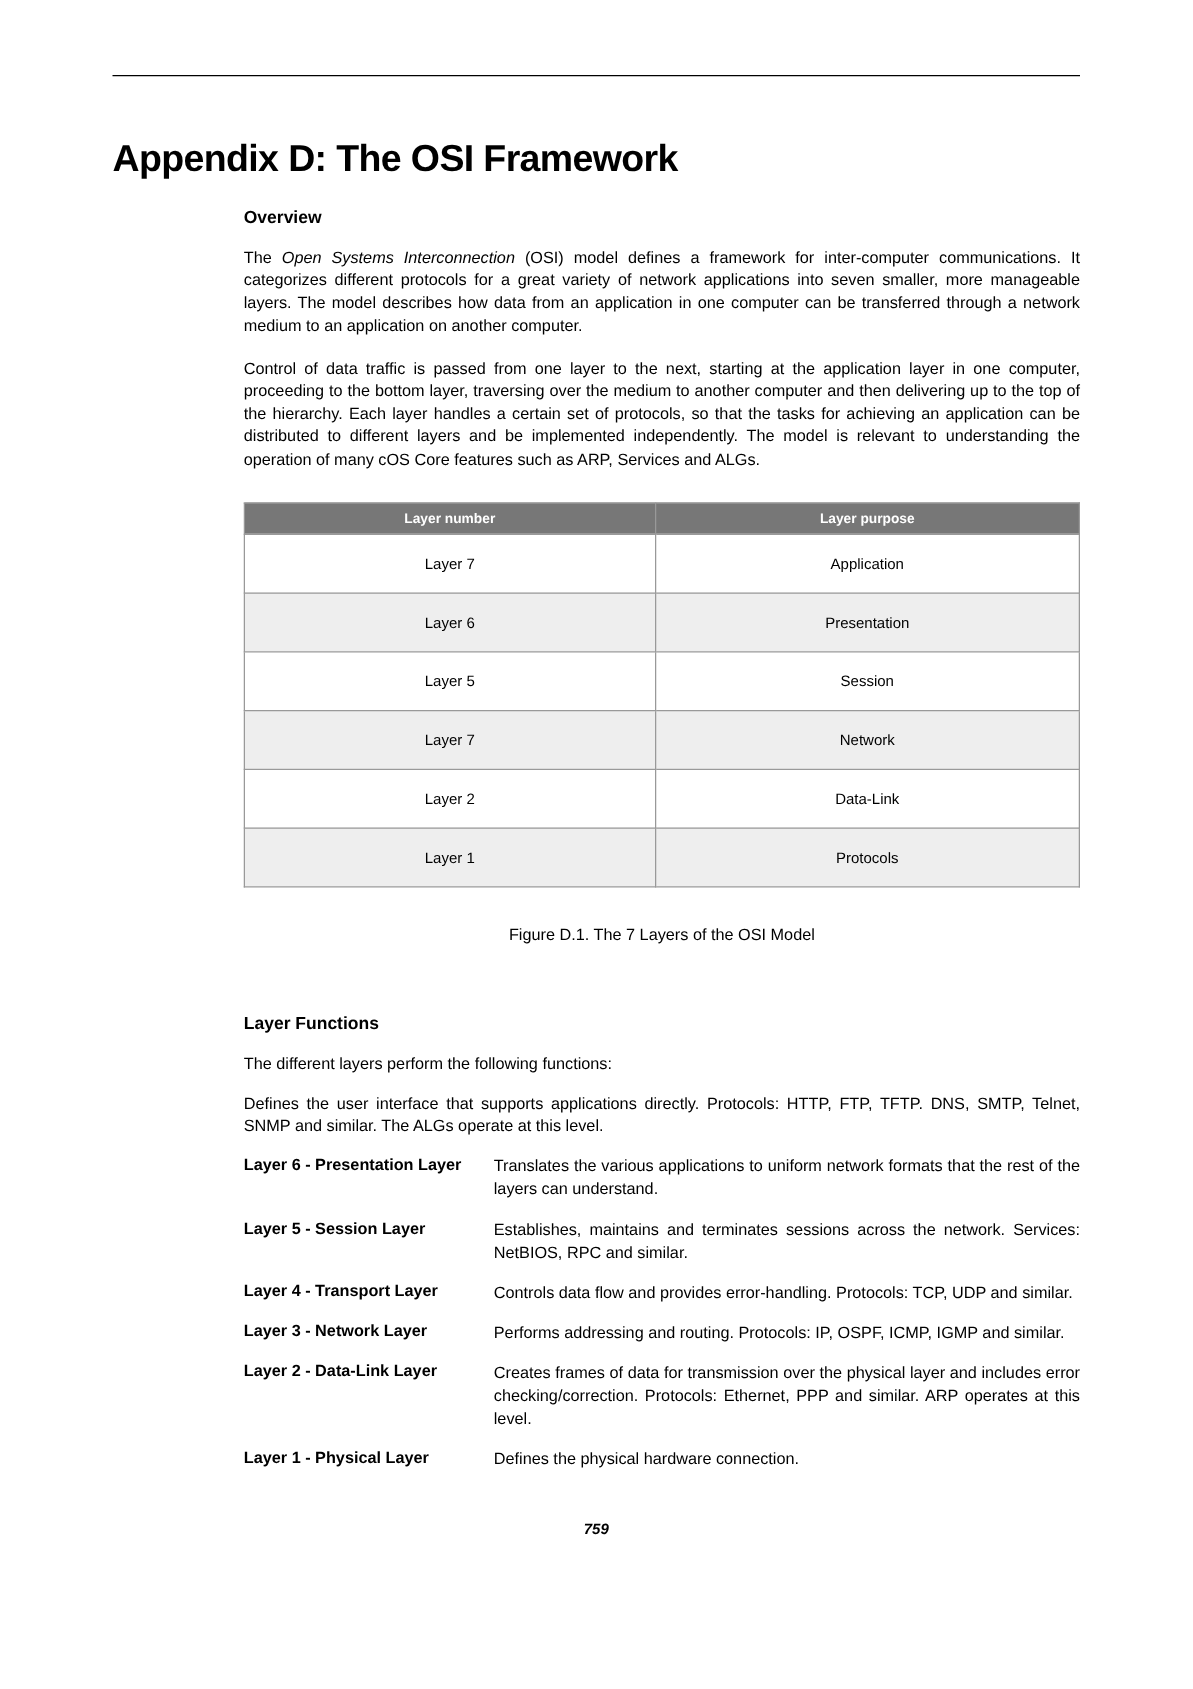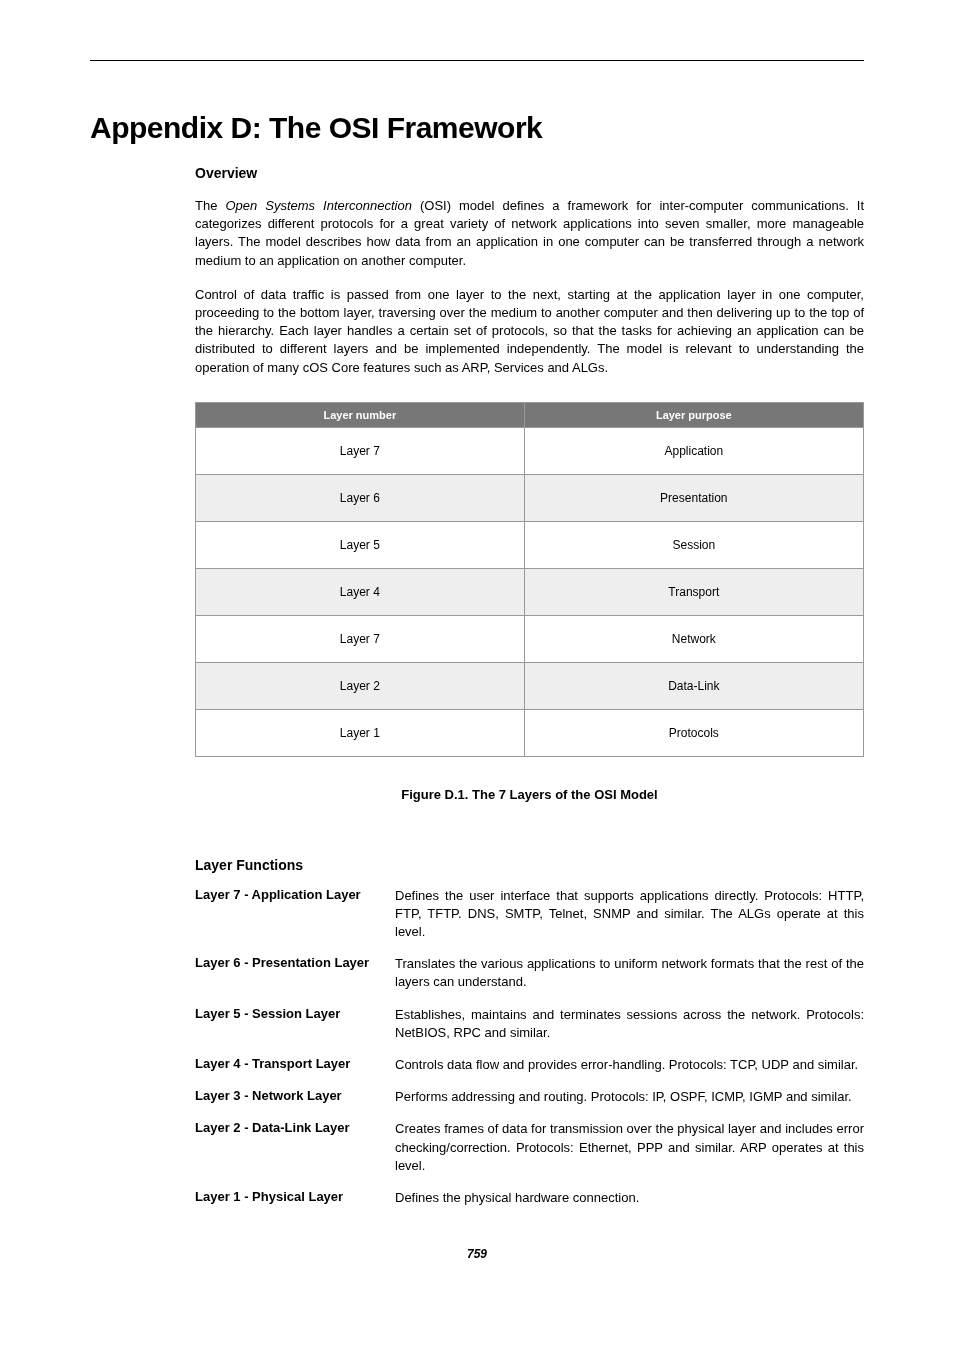--- a/index.html
+++ b/index.html
@@ -72,21 +72,21 @@
       border: 1px solid #999;
       padding: 16px 10px;
       text-align: center;
     }
     tbody tr:nth-child(even) td {
       background: #eee;
     }
     .figure-caption {
       text-align: center;
       font-size: 13px;
-      font-weight: bold;
+      font-weight: normal;
       margin-bottom: 55px;
     }
     .layer-list {
       margin-top: 14px;
     }
     .layer-row {
       display: flex;
       margin-bottom: 14px;
       font-size: 13px;
     }
@@ -139,55 +139,51 @@
       </tr>
       <tr>
         <td>Layer 6</td>
         <td>Presentation</td>
       </tr>
       <tr>
         <td>Layer 5</td>
         <td>Session</td>
       </tr>
       <tr>
-        <td>Layer 4</td>
-        <td>Transport</td>
-      </tr>
-      <tr>
         <td>Layer 7</td>
         <td>Network</td>
       </tr>
       <tr>
         <td>Layer 2</td>
         <td>Data-Link</td>
       </tr>
       <tr>
         <td>Layer 1</td>
         <td>Protocols</td>
       </tr>
     </tbody>
   </table>
 
   <div class="figure-caption">Figure D.1. The 7 Layers of the OSI Model</div>
 
   <h2>Layer Functions</h2>
 
+  <p>The different layers perform the following functions:</p>
 
   <div class="layer-list">
     <div class="layer-row">
-      <div class="layer-label">Layer 7 - Application Layer</div>
       <div class="layer-desc">Defines the user interface that supports applications directly. Protocols: HTTP, FTP, TFTP. DNS, SMTP, Telnet, SNMP and similar. The ALGs operate at this level.</div>
     </div>
     <div class="layer-row">
       <div class="layer-label">Layer 6 - Presentation Layer</div>
       <div class="layer-desc">Translates the various applications to uniform network formats that the rest of the layers can understand.</div>
     </div>
     <div class="layer-row">
       <div class="layer-label">Layer 5 - Session Layer</div>
-      <div class="layer-desc">Establishes, maintains and terminates sessions across the network. Protocols: NetBIOS, RPC and similar.</div>
+      <div class="layer-desc">Establishes, maintains and terminates sessions across the network. Services: NetBIOS, RPC and similar.</div>
     </div>
     <div class="layer-row">
       <div class="layer-label">Layer 4 - Transport Layer</div>
       <div class="layer-desc">Controls data flow and provides error-handling. Protocols: TCP, UDP and similar.</div>
     </div>
     <div class="layer-row">
       <div class="layer-label">Layer 3 - Network Layer</div>
       <div class="layer-desc">Performs addressing and routing. Protocols: IP, OSPF, ICMP, IGMP and similar.</div>
     </div>
     <div class="layer-row">

